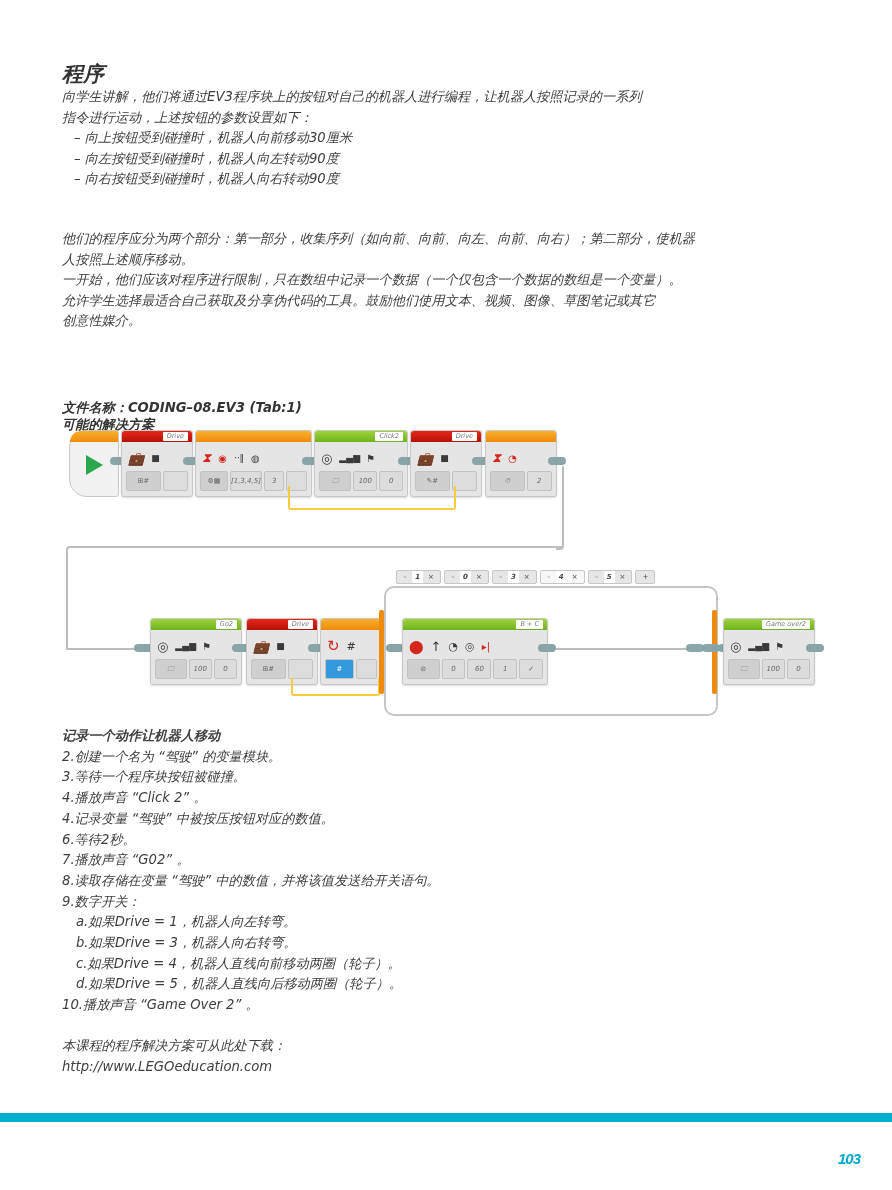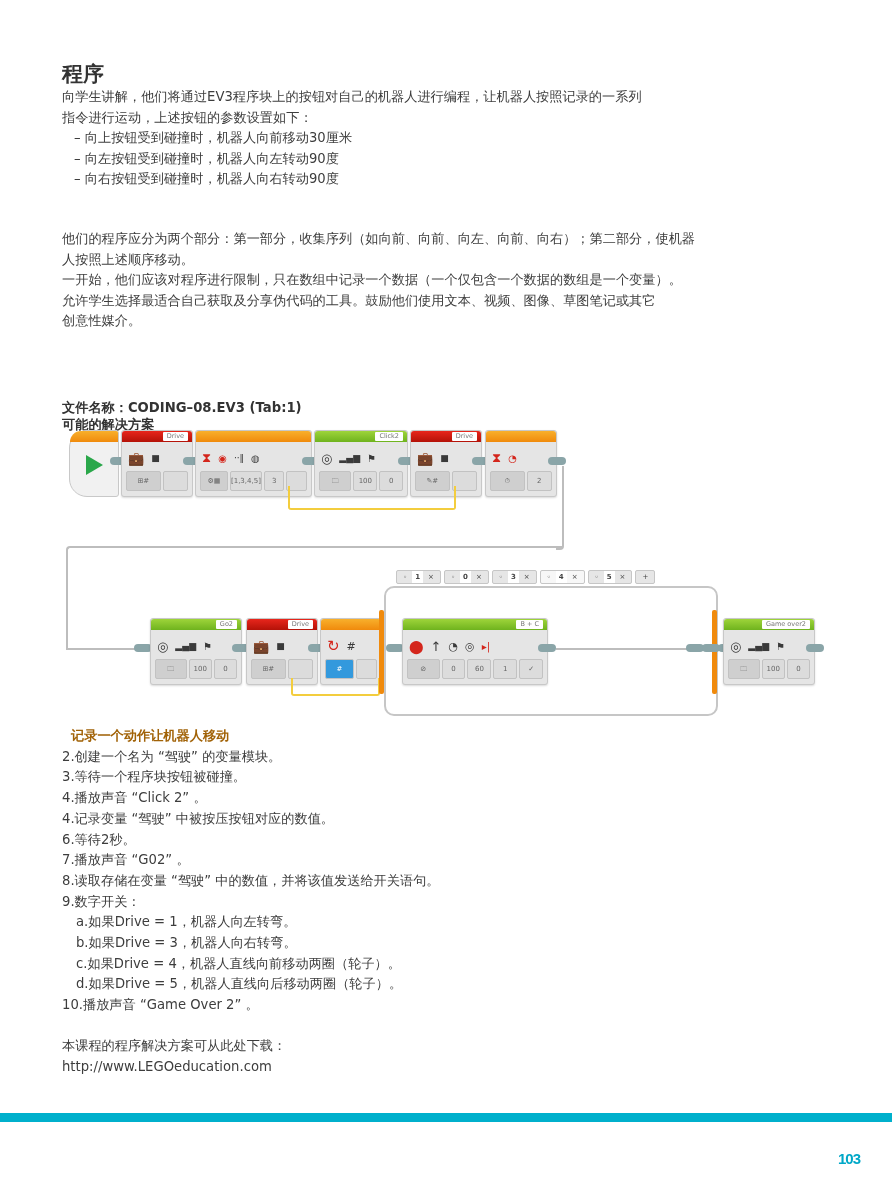--- a/index.html
+++ b/index.html
@@ -1,17 +1,17 @@
 <!DOCTYPE html>
 <html><head>
 <meta charset="utf-8">
 <style>
   html,body{margin:0;padding:0;background:#fff;}
   body{width:892px;height:1190px;position:relative;overflow:hidden;font-family:"DejaVu Sans","Liberation Sans",sans-serif;color:#3a3a3a;}
-  .abs{position:absolute;}
+  .abs{position:absolute;font-style:italic;}
   .h1{left:62px;top:60px;font-size:21px;font-weight:bold;color:#333;}
   .para{left:62px;font-size:13.2px;line-height:20.5px;color:#3d3d3d;white-space:nowrap;}
   .bullets div{padding-left:12px;}
   .h2{left:62px;font-size:13.2px;font-weight:bold;color:#333;line-height:20px;}
   .list{left:62px;top:726px;font-size:13.2px;line-height:20.7px;color:#3d3d3d;}
   .list .sub{padding-left:14px;}
   .footer-bar{left:0;top:1113px;width:892px;height:9px;background:#00b0cc;}
   .page-num{left:838px;top:1150px;font-size:15px;font-weight:bold;color:#00a8c8;font-family:"Liberation Sans",sans-serif;letter-spacing:-1px;}
   
   .diagram{left:66px;top:426px;width:770px;height:295px;}
@@ -270,21 +270,21 @@
     <div class="params">
       <div class="param mode">🗀</div>
       <div class="param">100</div>
       <div class="param">0</div>
     </div>
   </div>
   <div class="conn" style="left:740px;top:218px;"></div>
 </div>
 
 <div class="abs list">
-  <div style="font-weight:bold;color:#a16207;margin-left:9px;">记录一个动作让机器人移动</div>
+  <div style="font-weight:bold;color:#404040;">记录一个动作让机器人移动</div>
   <div>2.创建一个名为 “驾驶” 的变量模块。</div>
   <div>3.等待一个程序块按钮被碰撞。</div>
   <div>4.播放声音 “Click 2” 。</div>
   <div>4.记录变量 “驾驶” 中被按压按钮对应的数值。</div>
   <div>6.等待2秒。</div>
   <div>7.播放声音 “G02” 。</div>
   <div>8.读取存储在变量 “驾驶” 中的数值，并将该值发送给开关语句。</div>
   <div>9.数字开关：</div>
   <div class="sub">a.如果Drive = 1，机器人向左转弯。</div>
   <div class="sub">b.如果Drive = 3，机器人向右转弯。</div>

